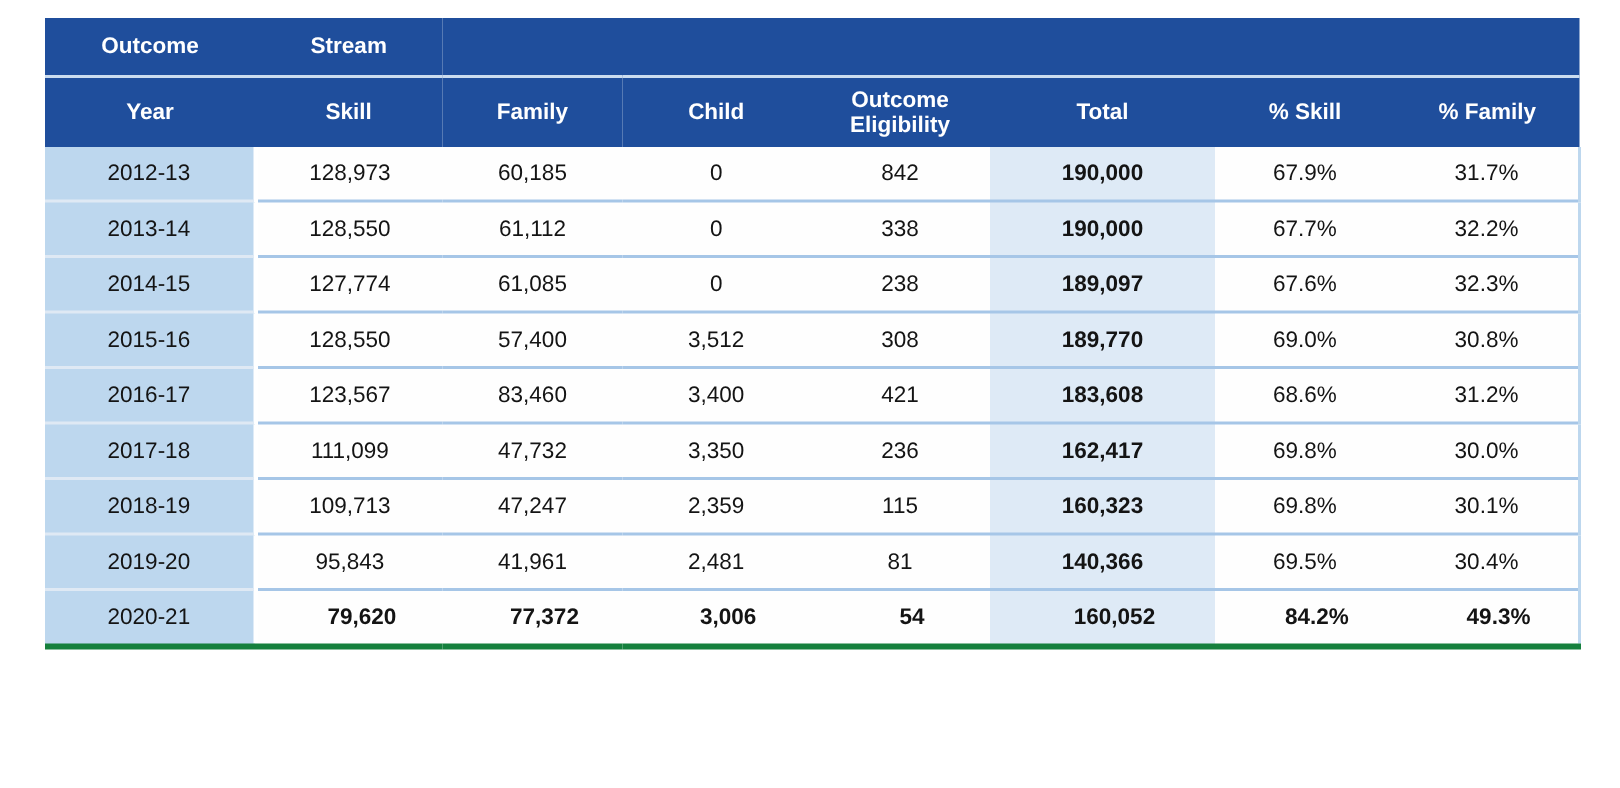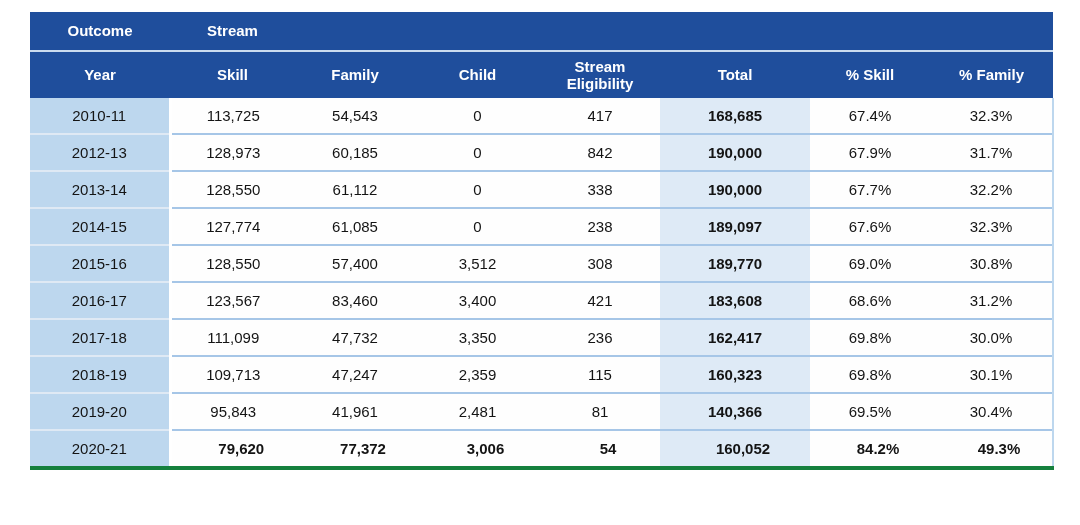--- a/index.html
+++ b/index.html
@@ -93,37 +93,27 @@
       <tr class="hrow1">
         <th>Outcome</th>
         <th>Stream</th>
         <th colspan="6"></th>
       </tr>
       <tr class="hrow2">
         <th>Year</th>
         <th>Skill</th>
         <th>Family</th>
         <th>Child</th>
-        <th>Stream Eligibility</th>
+        <th>Outcome Eligibility</th>
         <th>Total</th>
         <th>% Skill</th>
         <th>% Family</th>
       </tr>
     </thead>
     <tbody>
-        <tr>
-          <td class="col-year">2010-11</td>
-          <td>113,725</td>
-          <td>54,543</td>
-          <td>0</td>
-          <td>417</td>
-          <td class="col-total">168,685</td>
-          <td>67.4%</td>
-          <td>32.3%</td>
-        </tr>
         <tr>
           <td class="col-year">2012-13</td>
           <td>128,973</td>
           <td>60,185</td>
           <td>0</td>
           <td>842</td>
           <td class="col-total">190,000</td>
           <td>67.9%</td>
           <td>31.7%</td>
         </tr>

